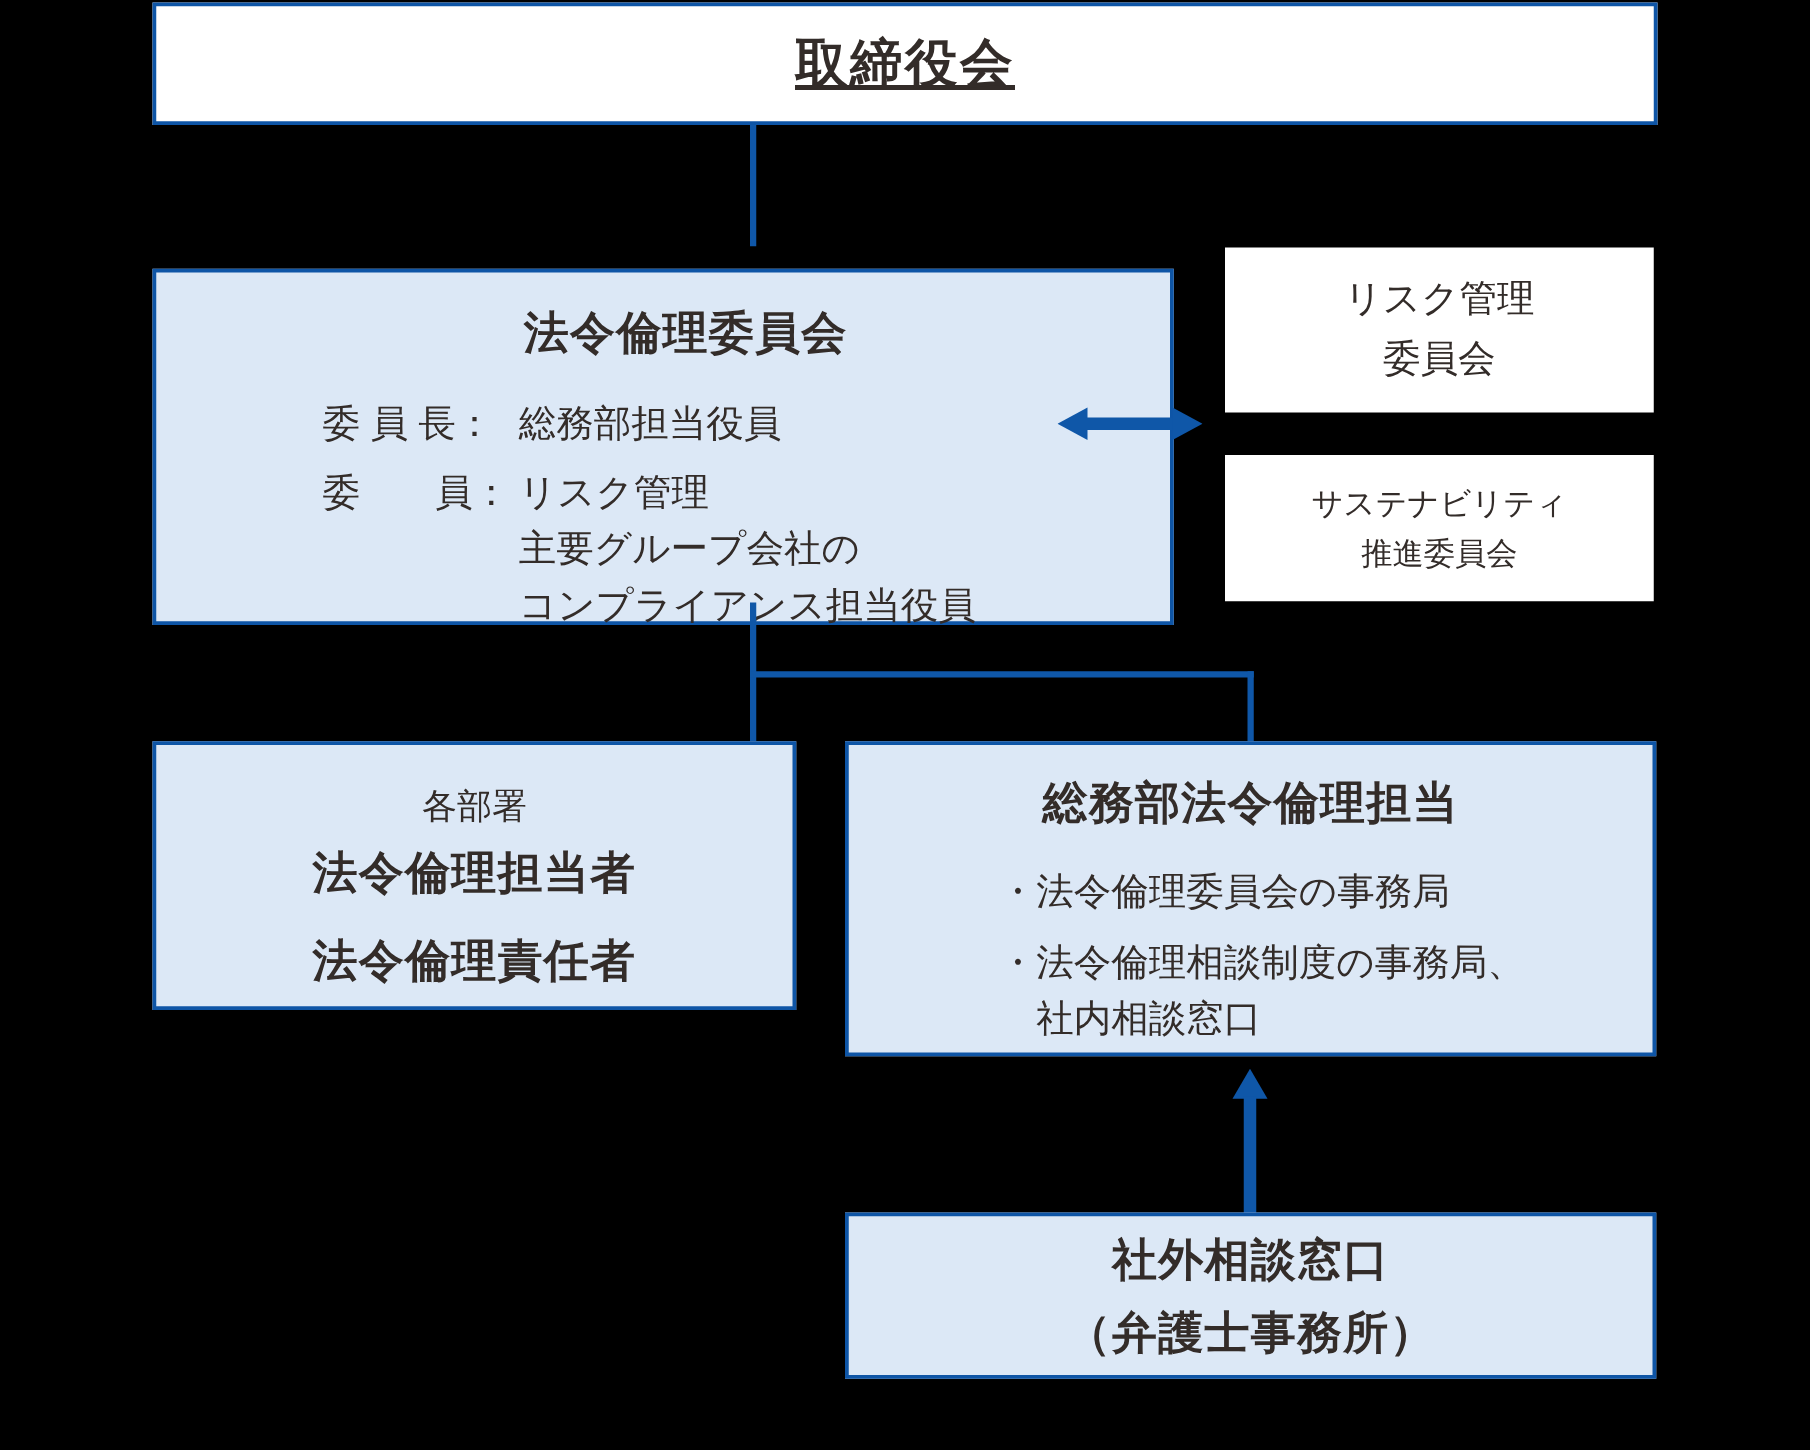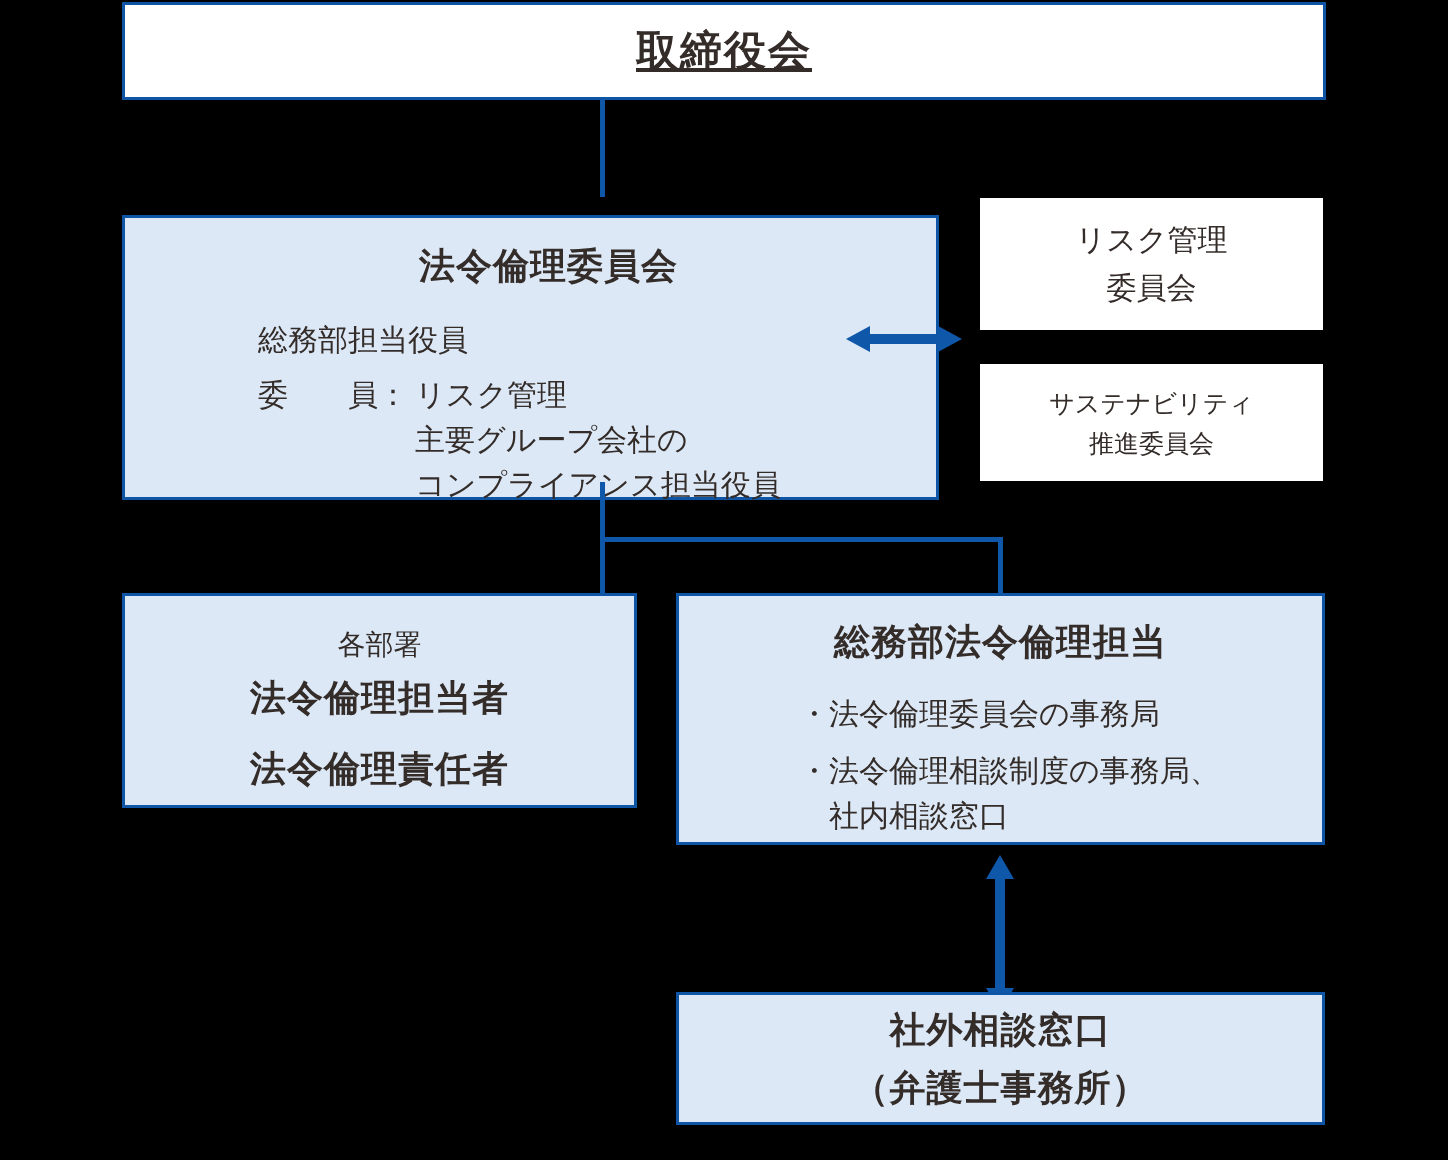--- a/index.html
+++ b/index.html
@@ -48,21 +48,21 @@
 
   
   #admin-box { left: 676px; top: 593px; width: 649px; height: 252px; padding-top: 22px; }
   .admin-title { text-align: center; font-size: 36px; font-weight: bold; letter-spacing: 1px; margin-bottom: 24px; }
   .bullet-list { padding-left: 120px; font-size: 30px; }
   .bullet-row { display: flex; line-height: 1.5; margin-bottom: 12px; }
   .bullet-marker { flex: none; }
   .bullet-text { white-space: pre-line; }
 
   
-  #external-box { left: 676px; top: 992px; width: 649px; height: 133px;
+  #external-box { left: 676px; top: 970px; width: 649px; height: 133px;
     font-size: 36px; font-weight: bold; line-height: 1.6; letter-spacing: 1px; }
 
   
   .line { position: absolute; background: var(--connector-blue, #0f57a8); }
   #line-board-to-ethics   { left: 600px; top: 100px; width: 5px; height: 97px; }
   #line-ethics-down       { left: 600px; top: 482px; width: 5px; height: 111px; }
   #line-branch-horizontal { left: 600px; top: 537px; width: 403px; height: 5px; }
   #line-branch-to-admin   { left: 998px; top: 537px; width: 5px; height: 56px; }
 
   
@@ -77,20 +77,21 @@
 
   <div class="box center-flex" id="board-box">
     <span class="box-title">取締役会</span>
   </div>
 
   <div class="line" id="line-board-to-ethics"></div>
 
   <div class="box bordered" id="ethics-box">
     <div class="ethics-title">法令倫理委員会</div>
     <div class="member-row">
+      <span class="member-label">委 員 長：</span>
       <span class="member-value">総務部担当役員</span>
     </div>
     <div class="member-row">
       <span class="member-label">委　　員：</span>
       <span class="member-value">リスク管理
 主要グループ会社の
 コンプライアンス担当役員</span>
     </div>
   </div>
 

